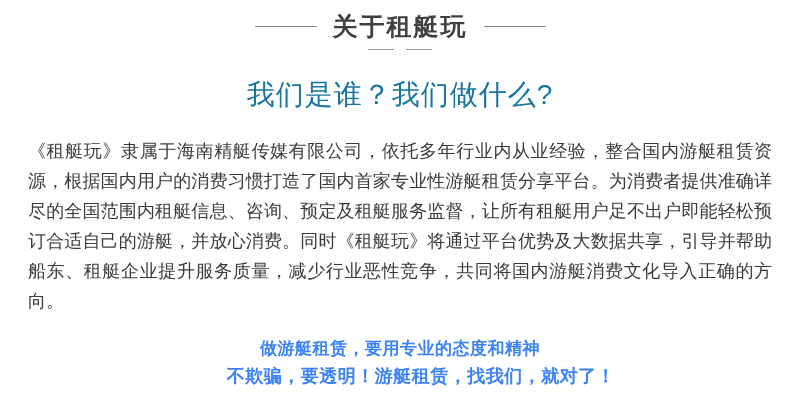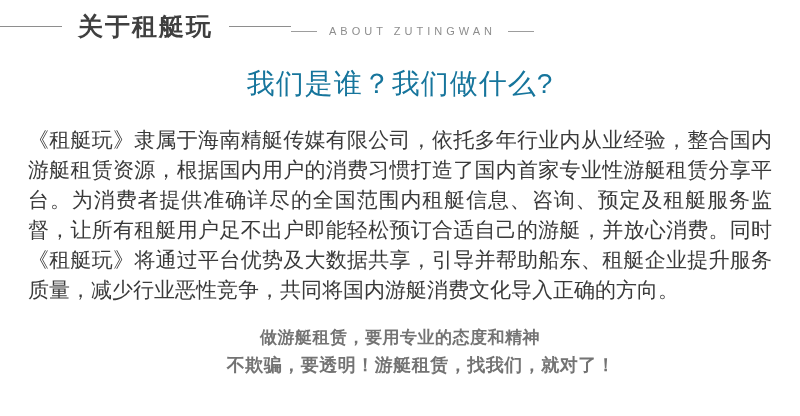--- a/index.html
+++ b/index.html
@@ -17,21 +17,21 @@
     position: relative;
     width: 800px;
     height: 416px;
     box-sizing: border-box;
   }
 
   
   .header {
     padding-top: 14px;
     display: flex;
-    flex-direction: row;
+    flex-direction: column;
     align-items: center;
   }
   .header-title-row {
     display: flex;
     align-items: center;
     justify-content: center;
     gap: 16px;
   }
   .rule {
     width: 62px;
@@ -70,33 +70,33 @@
     text-align: center;
     font-size: 28px;
     font-weight: normal;
     color: #16759c;
     letter-spacing: 1px;
   }
 
   
   .body-text {
     margin: 22px 28px 0 28px;
-    font-size: 21px;
+    font-size: 18px;
     line-height: 30px;
     color: #3a3a3a;
     text-align: justify;
     text-justify: inter-ideograph;
     text-indent: 0;
   }
 
   
   .slogan {
     margin-top: 20px;
     text-align: center;
-    color: #737373;
+    color: #3b82f6;
     font-weight: bold;
   }
   .slogan-line1 {
     font-size: 17px;
     letter-spacing: 0.5px;
     line-height: 26px;
   }
   .slogan-line2 {
     font-size: 18px;
     letter-spacing: 0.5px;
@@ -110,21 +110,20 @@
 <div class="page">
 
   <div class="header">
     <div class="header-title-row">
       <div class="rule"></div>
       <div class="header-title">关于租艇玩</div>
       <div class="rule"></div>
     </div>
     <div class="header-sub-row">
       <div class="rule-sub"></div>
-      <div class="header-sub">ABOUT ZUTINGWAN</div>
       <div class="rule-sub"></div>
     </div>
   </div>
 
   <div class="main-heading">我们是谁？我们做什么?</div>
 
   <div class="body-text">《租艇玩》隶属于海南精艇传媒有限公司，依托多年行业内从业经验，整合国内游艇租赁资源，根据国内用户的消费习惯打造了国内首家专业性游艇租赁分享平台。为消费者提供准确详尽的全国范围内租艇信息、咨询、预定及租艇服务监督，让所有租艇用户足不出户即能轻松预订合适自己的游艇，并放心消费。同时《租艇玩》将通过平台优势及大数据共享，引导并帮助船东、租艇企业提升服务质量，减少行业恶性竞争，共同将国内游艇消费文化导入正确的方向。</div>
 
   <div class="slogan">
     <div class="slogan-line1">做游艇租赁，要用专业的态度和精神</div>

